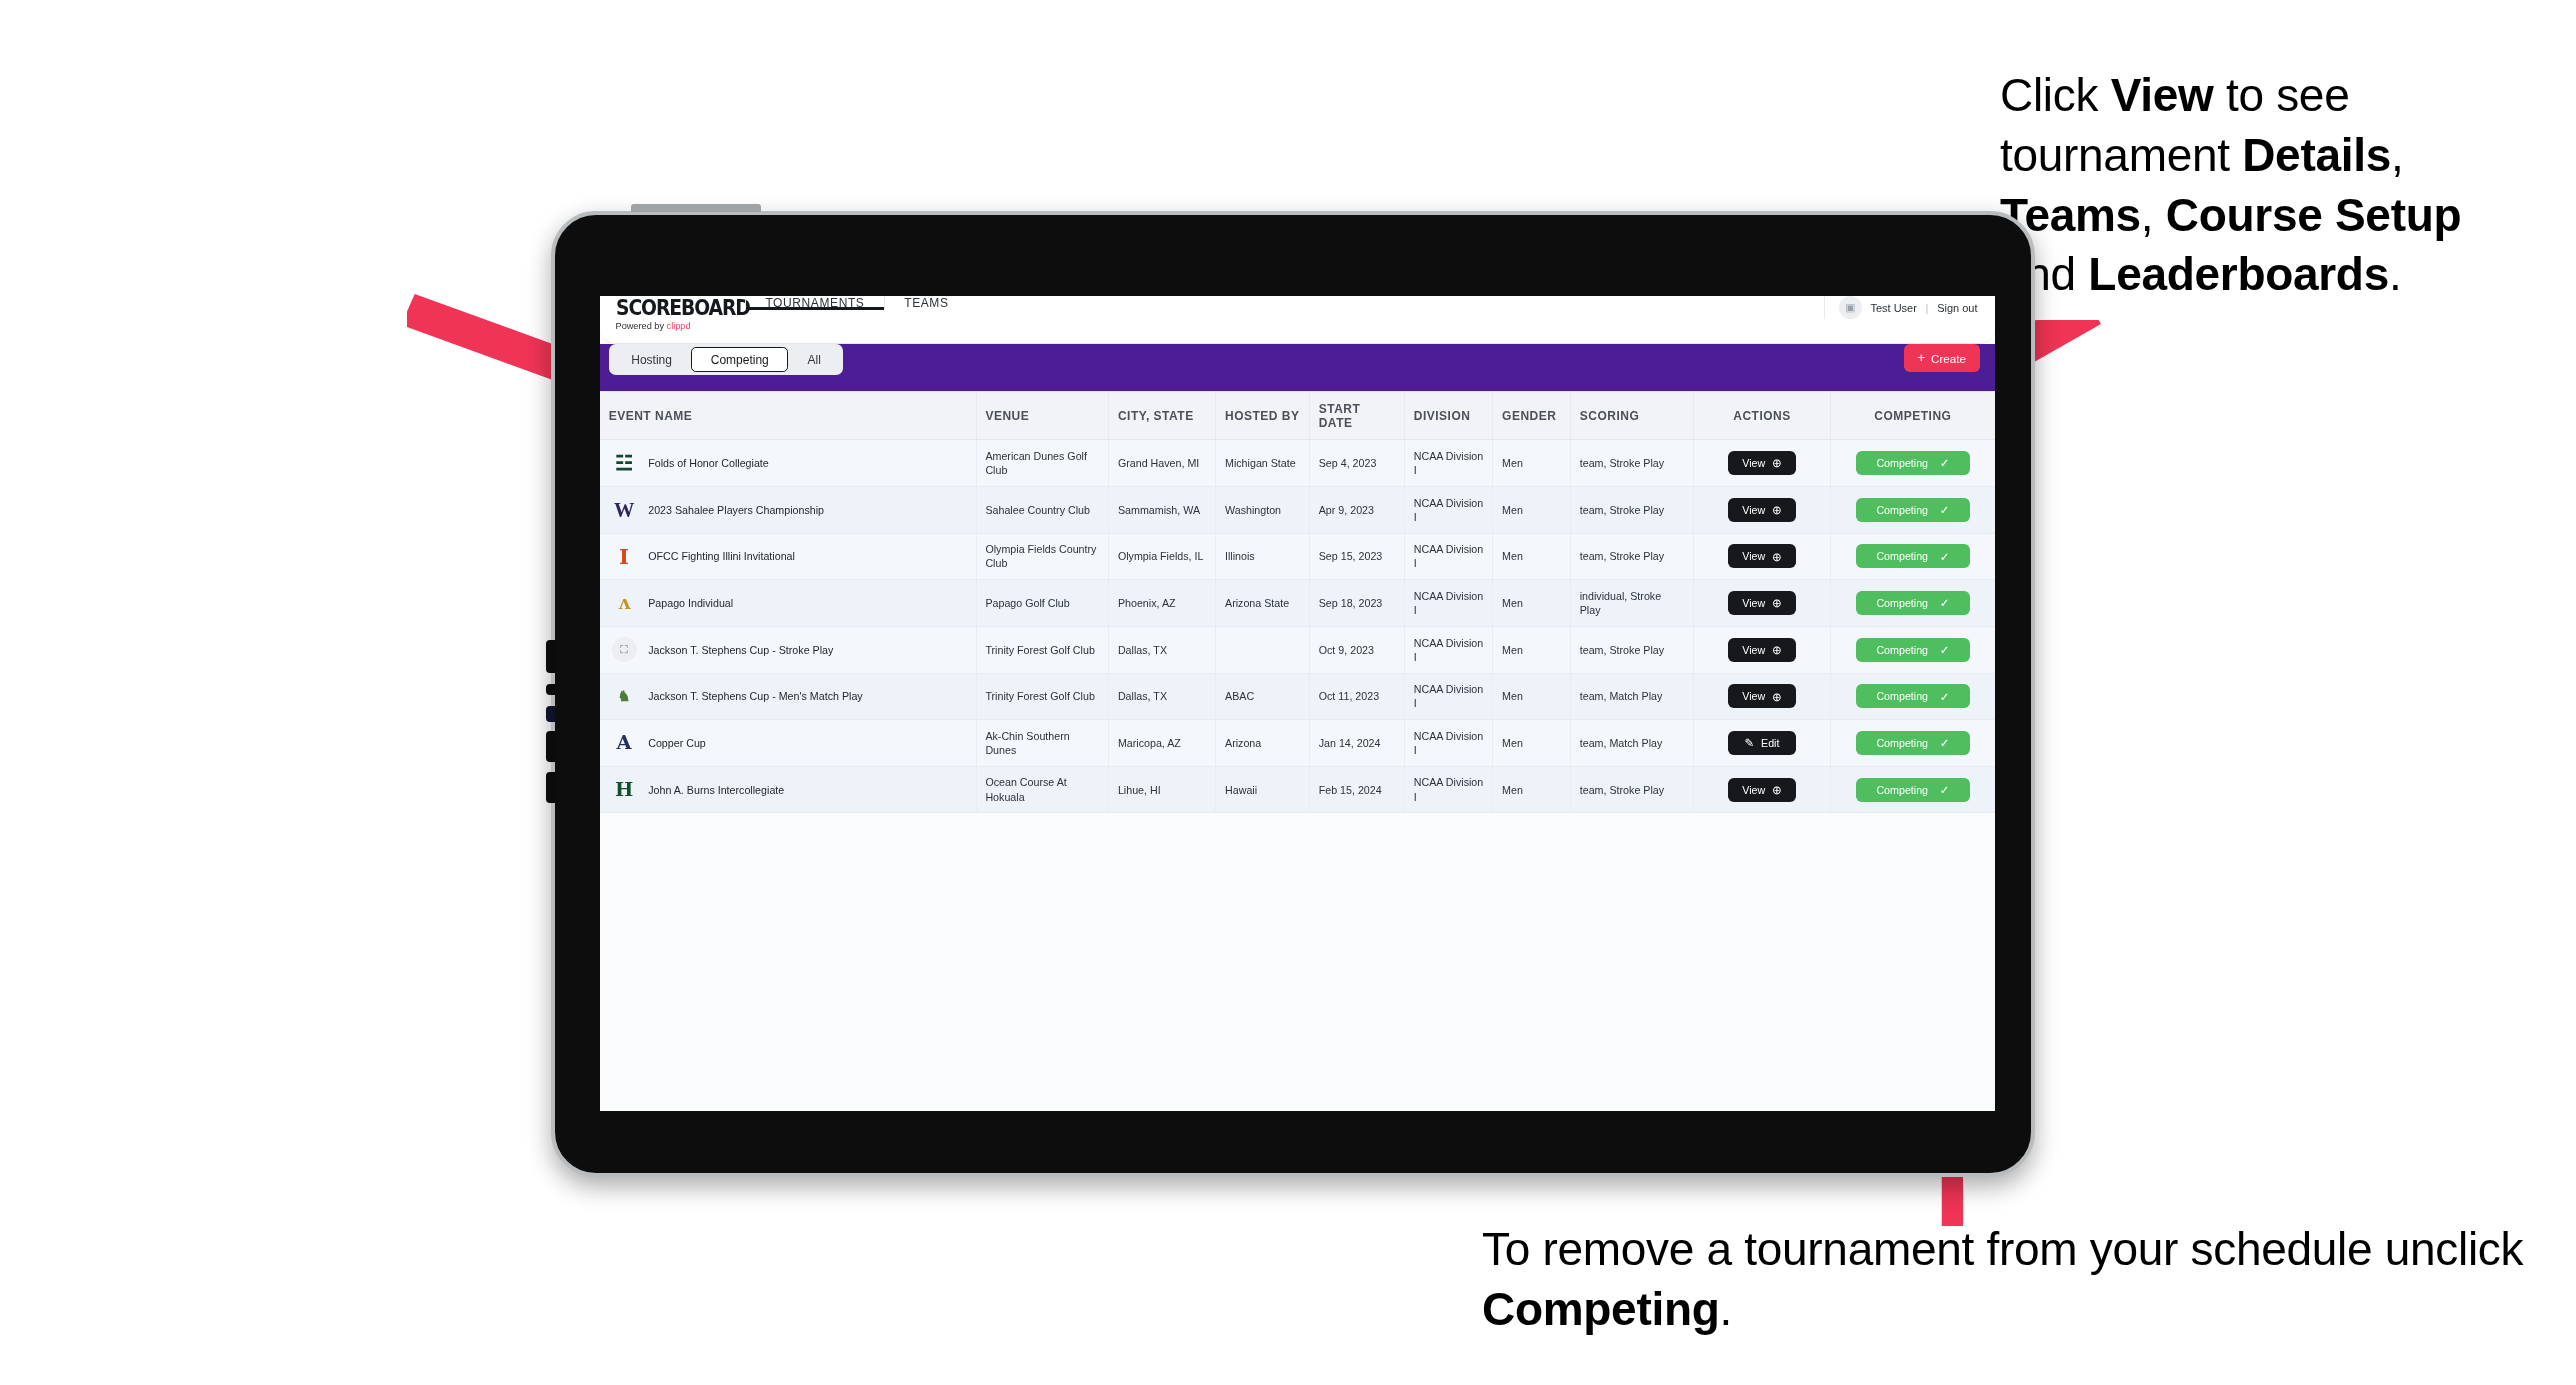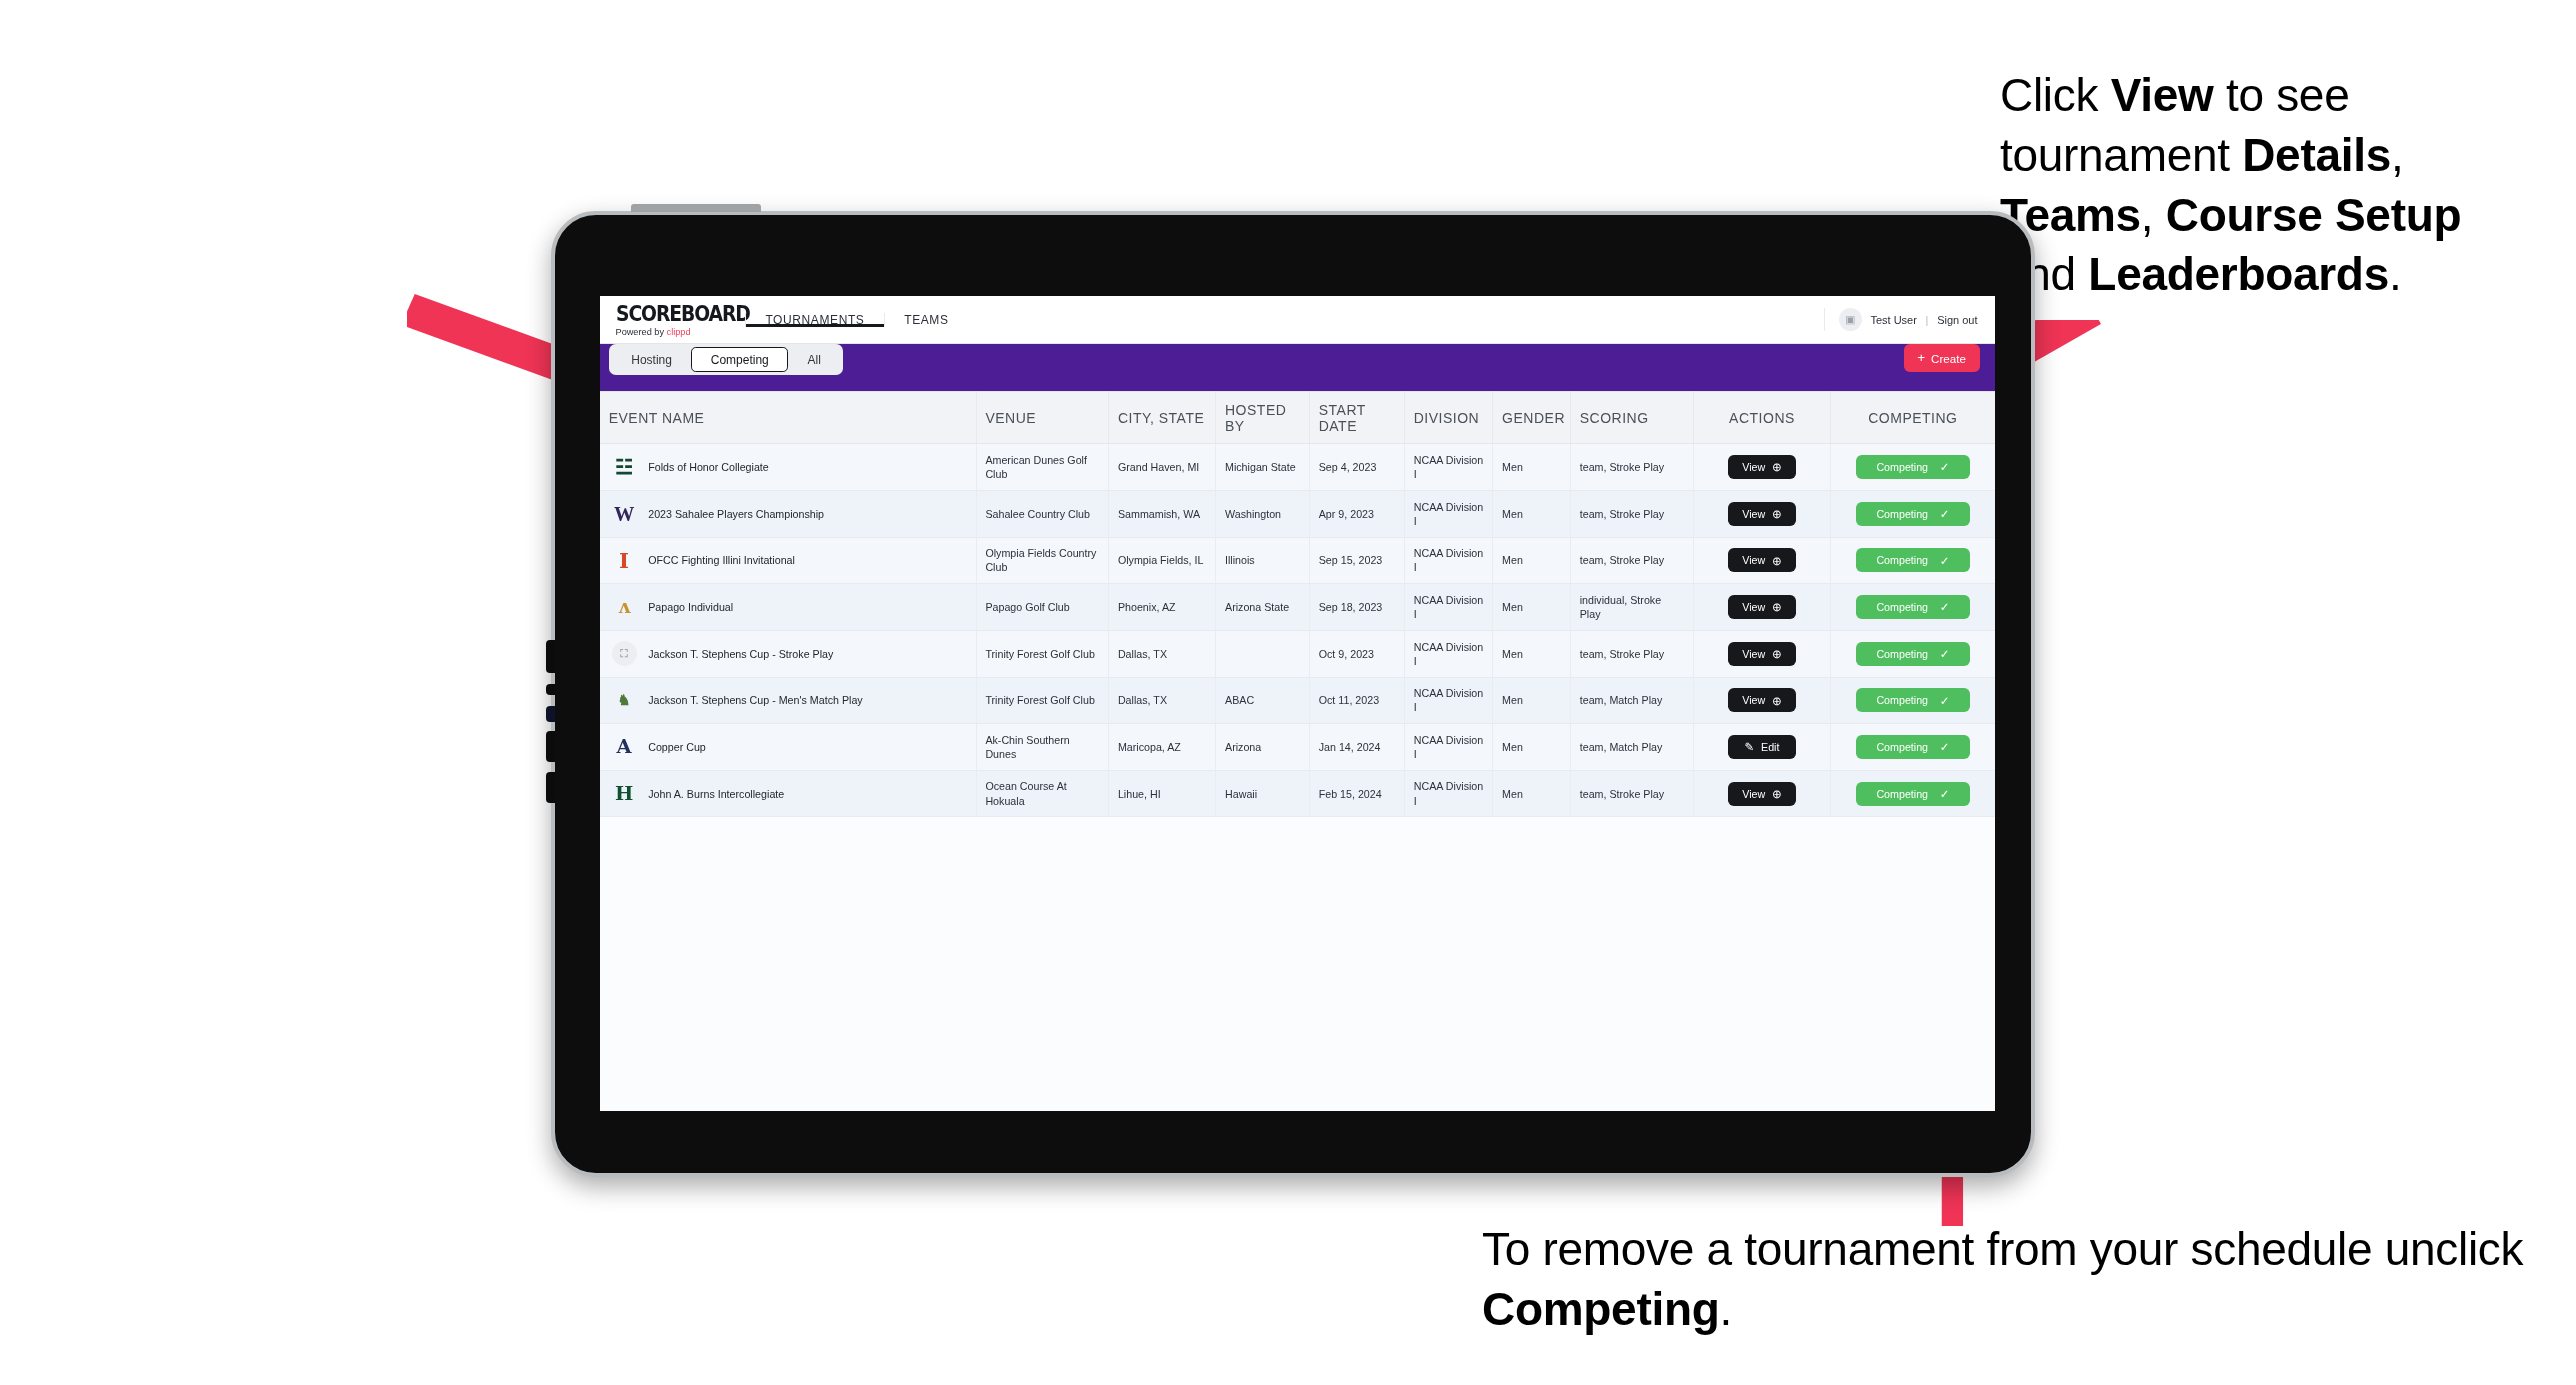--- a/index.html
+++ b/index.html
@@ -67,22 +67,23 @@
     width: 1395px; height: 815px;
     background: #ffffff;
     overflow: hidden;
   }
 
   
   #appbar {
     height: 48px;
     background: #ffffff;
     border-bottom: 1px solid #e3e5e9;
-    display: flex; align-items: center;
+    display: flex; align-items: flex-start;
     position: relative;
+    border-radius: 15px;
   }
   #brand {
     width: 145px;
     padding-left: 15.5px;
     display: flex; flex-direction: column; justify-content: center;
   }
   #brand .bd-main {
     font-family: "DejaVu Sans", sans-serif;
     font-weight: 700;
     font-size: 20.4px;
@@ -165,24 +166,24 @@
   #createbtn .plus { font-size: 13.6px; line-height: 1; }
 
   
   #tablewrap { background: #fbfcfd; height: 720px; }
   table { width: 100%; border-collapse: collapse; table-layout: fixed; }
   thead th {
     background: #f2f3f6;
     border-top: 1px solid #e3e5ea;
     border-bottom: 1px solid #e3e5ea;
     border-right: 1px solid #e7e9ee;
-    font-size: 14px;
+    font-size: 12px;
     letter-spacing: 0.5px;
     color: #4a5059;
-    font-weight: 400;
+    font-weight: 700;
     text-align: left;
     padding: 9.7px 8.7px;
     height: 30px;
   }
   tbody td {
     border-bottom: 1px solid #e7eaef;
     border-right: 1px solid #e9ecf1;
     font-size: 10.7px;
     color: #2c313a;
     padding: 8.7px;

